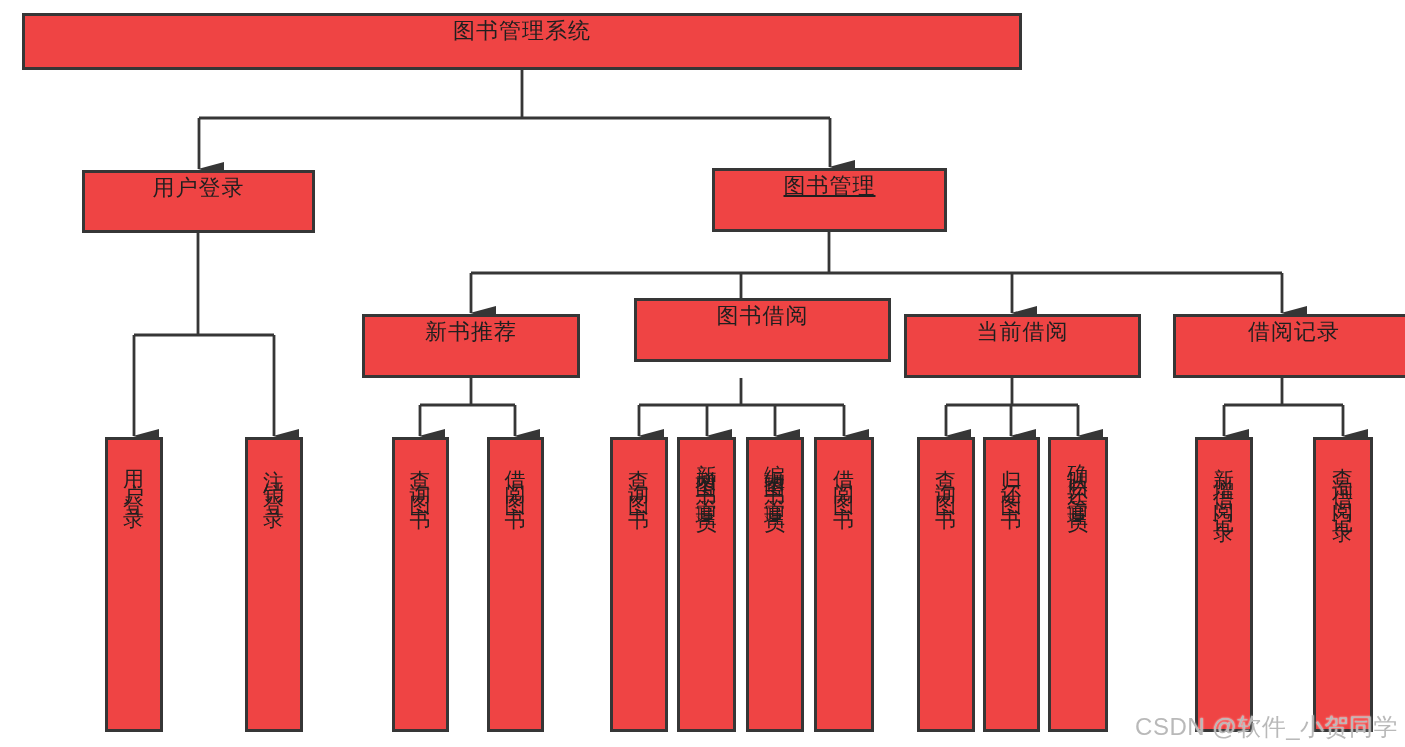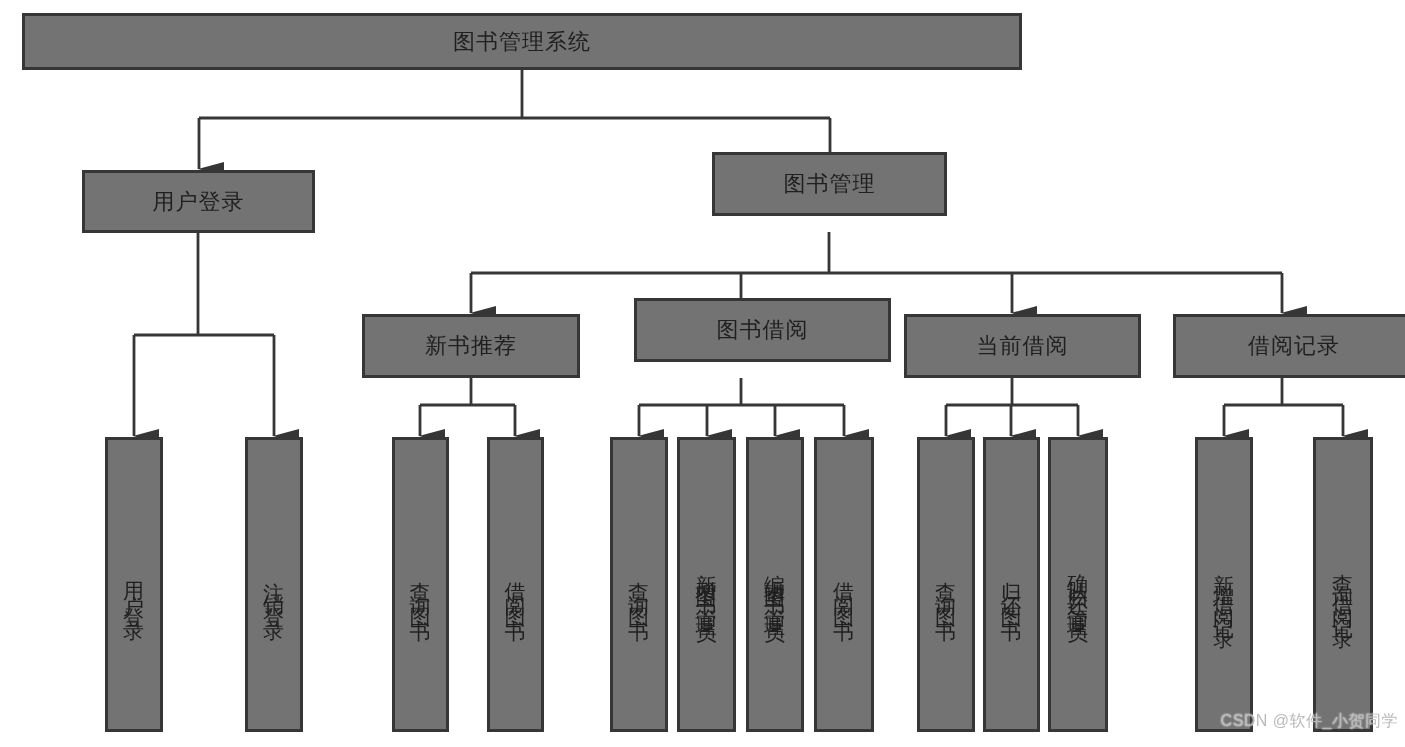--- a/index.html
+++ b/index.html
@@ -15,23 +15,23 @@
   .wires {
     position: absolute;
     left: 0; top: 0;
     width: 1405px; height: 747px;
     pointer-events: none;
   }
   .box {
     position: absolute;
     box-sizing: border-box;
     border: 3px solid #363636;
-    background: #737373;
+    background: #ef4444;
     display: flex;
-    align-items: center;
+    align-items: flex-start;
     justify-content: center;
   }
   .hlabel {
     font-size: 22px;
     letter-spacing: 1px;
     white-space: nowrap;
     color: #1f1f1f;
   }
   .leaf .vlabel {
     writing-mode: vertical-rl;
@@ -41,21 +41,21 @@
     color: #1f1f1f;
     line-height: 1;
   }
   .leaf .s4 { letter-spacing: 13px; padding-top: 13px; }
   .leaf .s6 { letter-spacing: 11px; padding-top: 11px; }
   .leaf .s9 { letter-spacing: 7px;  padding-top: 7px; }
   .watermark {
     position: absolute;
     right: 7px;
     top: 711px;
-    font-size: 16px;
+    font-size: 24px;
     color: #b9b9b9;
     letter-spacing: 0.5px;
     white-space: nowrap;
     text-shadow: 0 0 2px #ffffff;
   }
 </style>
 </head>
 <body>
 
 <div class="canvas">
@@ -115,21 +115,21 @@
     </g>
   </svg>
 
   <div class="box" style="left:22px; top:13px; width:1000px; height:57px;">
     <span class="hlabel">图书管理系统</span>
   </div>
 
   <div class="box" style="left:82px; top:170px; width:233px; height:63px;">
     <span class="hlabel">用户登录</span>
   </div>
-  <div class="box" style="left:712px; top:152px; width:235px; height:64px;">
+  <div class="box" style="left:712px; top:168px; width:235px; height:64px;text-decoration:underline;">
     <span class="hlabel">图书管理</span>
   </div>
 
   <div class="box" style="left:362px; top:314px; width:218px; height:64px;font-family:Liberation Mono, monospace;">
     <span class="hlabel">新书推荐</span>
   </div>
   <div class="box" style="left:634px; top:298px; width:257px; height:64px;">
     <span class="hlabel">图书借阅</span>
   </div>
   <div class="box" style="left:904px; top:314px; width:237px; height:64px;">

